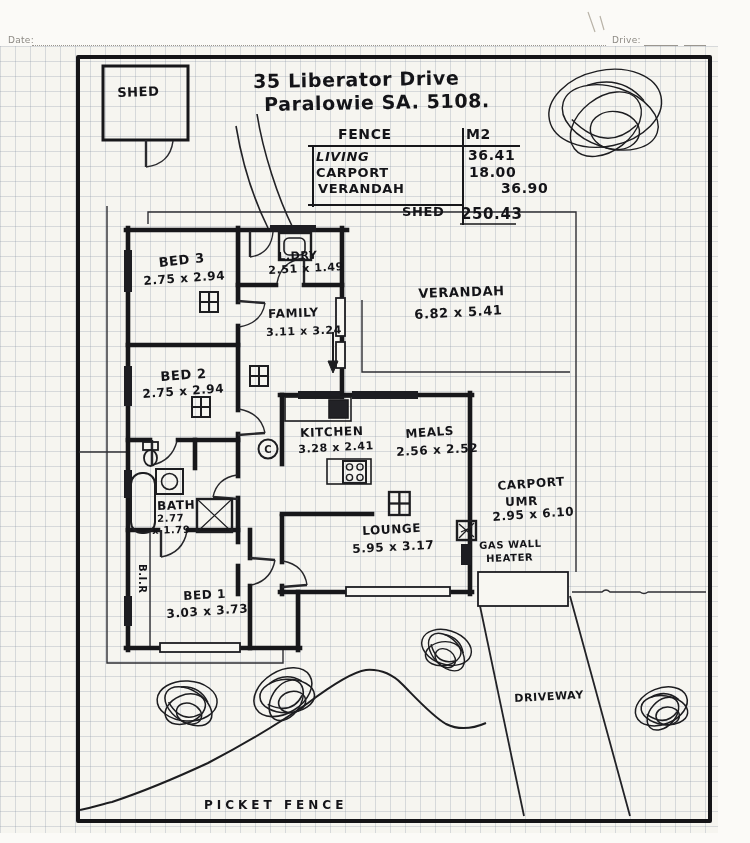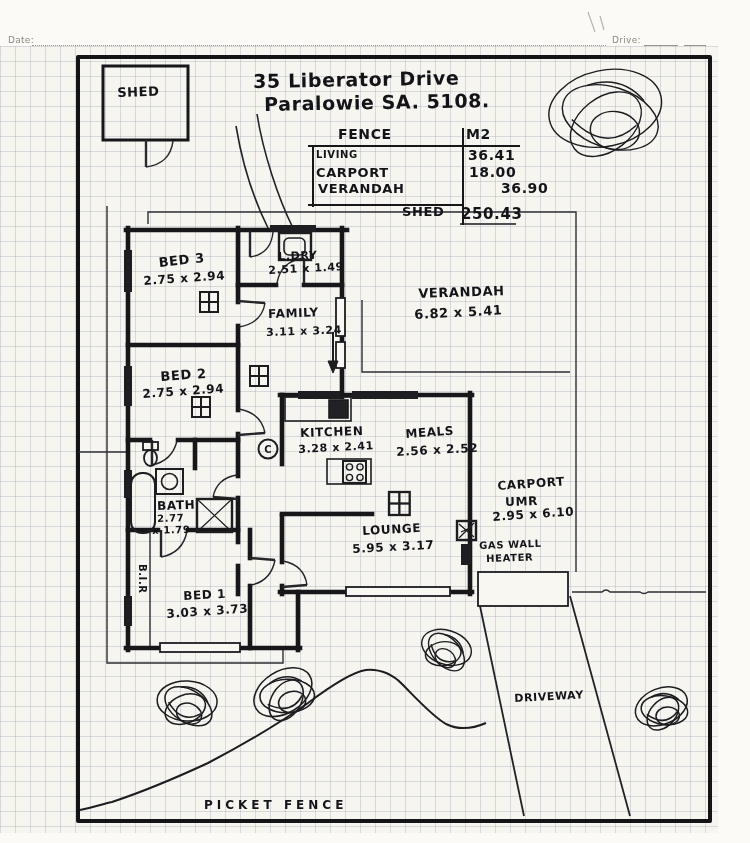--- a/index.html
+++ b/index.html
@@ -235,21 +235,21 @@
     <use href="#tree" transform="translate(662,708) rotate(-10) scale(0.9)" stroke-width="1.7"></use>
 
     <path d="M588,12 l7,20 m5,-16 l4,14" stroke="#b9b3a8" stroke-width="1.2" fill="none"></path>
   </svg>
 
   <div class="lbl" style="left:253px;top:72px;font-size:19px;transform:rotate(-1deg);">35 Liberator Drive</div>
   <div class="lbl" style="left:264px;top:95px;font-size:19px;transform:rotate(-1deg);">Paralowie  SA.  5108.</div>
 
   <div class="lbl" style="left:338px;top:127px;font-size:14px;">FENCE</div>
   <div class="lbl" style="left:466px;top:127px;font-size:14px;">M2</div>
-  <div class="lbl" style="left:316px;top:150px;font-size:10px;">LIVING</div>
+  <div class="lbl" style="left:316px;top:150px;font-size:13px;font-style:italic;">LIVING</div>
   <div class="lbl" style="left:468px;top:148px;font-size:14px;">36.41</div>
   <div class="lbl" style="left:316px;top:166px;font-size:13px;">CARPORT</div>
   <div class="lbl" style="left:469px;top:165px;font-size:14px;">18.00</div>
   <div class="lbl" style="left:318px;top:182px;font-size:13px;">VERANDAH</div>
   <div class="lbl" style="left:467px;top:181px;font-size:14px;margin-left:34px;">36.90</div>
   <div class="lbl" style="left:402px;top:205px;font-size:13px;">SHED</div>
   <div class="lbl" style="left:461px;top:207px;font-size:15px;">250.43</div>
 
   <div class="lbl" style="left:117px;top:86px;font-size:13px;transform:rotate(-2deg);">SHED</div>
 

